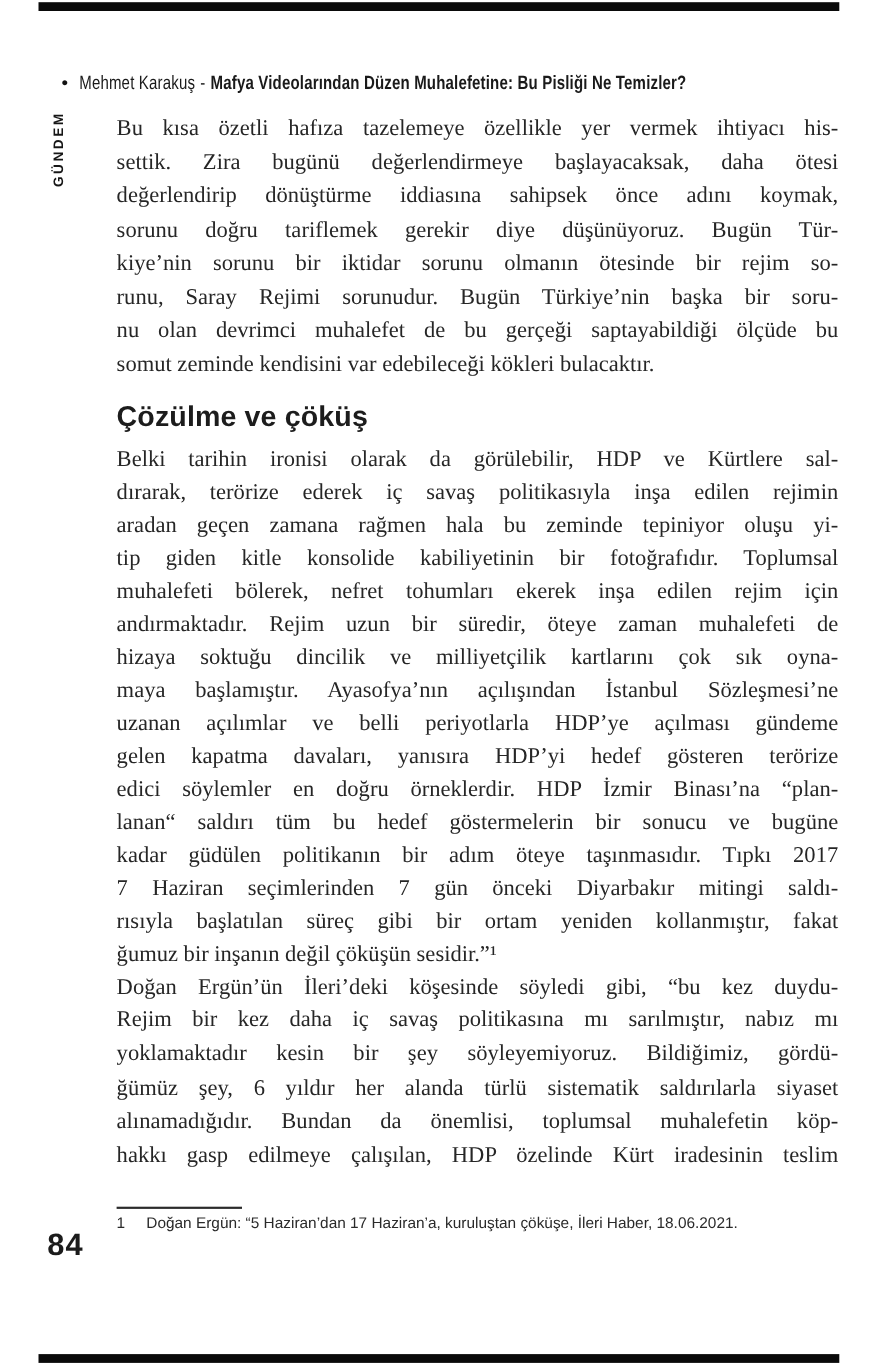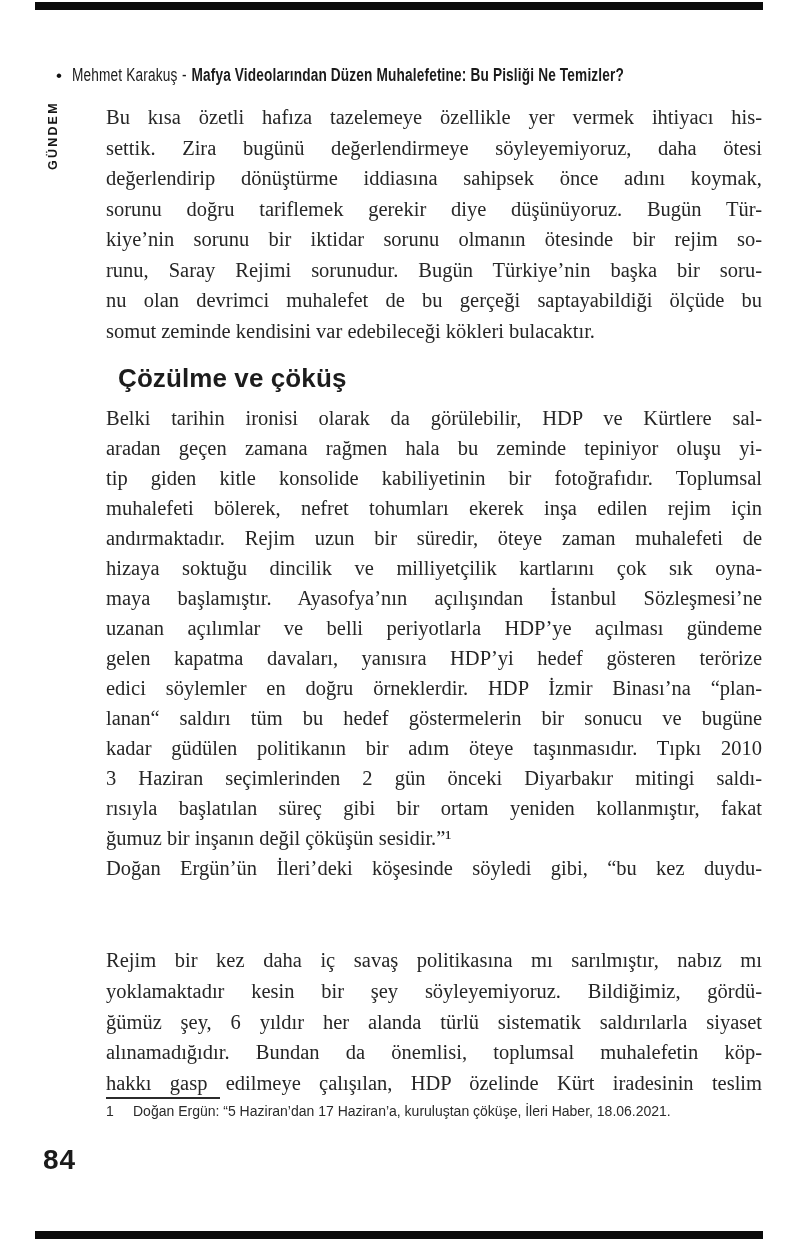--- a/index.html
+++ b/index.html
@@ -25,78 +25,79 @@
             writing-mode: vertical-rl; transform: rotate(180deg);
             font-weight: 700; font-size: 12.5px; letter-spacing: 2.2px; color: #161616; }
 
   
   .para { position: absolute; left: 106px; width: 656px;
           font-family: "Liberation Serif", serif; font-size: 20.5px; color: #262626; }
   .tline { text-align: justify; text-align-last: justify; }
   .tline.endline { text-align-last: left; }
   #p1 { top: 102px; line-height: 30.5px; }
   #p2 { top: 403px; line-height: 30px; }
-  #p3 { top: 945px; line-height: 30.75px; }
+  #p3 { top: 912px; line-height: 30.75px; }
 
   .section-heading { position: absolute; left: 106px; top: 363px; font-size: 26px; font-weight: 600;
-                     color: #1c1c1c; letter-spacing: 0.1px; margin-left: 12px; }
+                     color: #1c1c1c; letter-spacing: 0.1px; }
 
   
   .fn-rule { position: absolute; left: 106px; top: 1097px; width: 114px; height: 2px; background: #2b2b2b; }
   .footnote { position: absolute; left: 106px; top: 1103px; width: 660px; display: flex;
               font-size: 14px; color: #2a2a2a; }
   .fn-num { width: 27px; flex: 0 0 27px; }
   .fn-text { flex: 1; white-space: nowrap; }
 
-  .page-num { position: absolute; left: 43px; top: 1144px; font-size: 28px; font-weight: 600;
+  .page-num { position: absolute; left: 43px; top: 1116px; font-size: 28px; font-weight: 600;
               letter-spacing: 1px; color: #1b1b1b; text-align: center; }
 </style>
 </head>
 <body>
 
 <div class="page">
 
   <div class="edge-rule top"></div>
 
   <div class="hdr">
     <span class="bullet">•</span>
     <span class="hdr-inner">
       <span class="author">Mehmet Karakuş</span><span class="sep">-</span><span class="title">Mafya Videolarından Düzen Muhalefetine: Bu Pisliği Ne Temizler?</span>
     </span>
   </div>
 
   <div class="gundem">GÜNDEM</div>
 
   <div class="para" id="p1">
       <div class="tline">Bu kısa özetli hafıza tazelemeye özellikle yer vermek ihtiyacı his-</div>
-      <div class="tline">settik. Zira bugünü değerlendirmeye söyleyemiyoruz, daha ötesi</div>
+      <div class="tline">settik. Zira bugünü değerlendirmeye başlayacaksak, daha ötesi</div>
       <div class="tline">değerlendirip dönüştürme iddiasına sahipsek önce adını koymak,</div>
       <div class="tline">sorunu doğru tariflemek gerekir diye düşünüyoruz. Bugün Tür-</div>
       <div class="tline">kiye’nin sorunu bir iktidar sorunu olmanın ötesinde bir rejim so-</div>
       <div class="tline">runu, Saray Rejimi sorunudur. Bugün Türkiye’nin başka bir soru-</div>
       <div class="tline">nu olan devrimci muhalefet de bu gerçeği saptayabildiği ölçüde bu</div>
       <div class="tline endline">somut zeminde kendisini var edebileceği kökleri bulacaktır.</div>
     </div>
 
   <div class="section-heading">Çözülme ve çöküş</div>
 
   <div class="para" id="p2">
       <div class="tline">Belki tarihin ironisi olarak da görülebilir, HDP ve Kürtlere sal-</div>
+      <div class="tline">dırarak, terörize ederek iç savaş politikasıyla inşa edilen rejimin</div>
       <div class="tline">aradan geçen zamana rağmen hala bu zeminde tepiniyor oluşu yi-</div>
       <div class="tline">tip giden kitle konsolide kabiliyetinin bir fotoğrafıdır. Toplumsal</div>
       <div class="tline">muhalefeti bölerek, nefret tohumları ekerek inşa edilen rejim için</div>
       <div class="tline">andırmaktadır. Rejim uzun bir süredir, öteye zaman muhalefeti de</div>
       <div class="tline">hizaya soktuğu dincilik ve milliyetçilik kartlarını çok sık oyna-</div>
       <div class="tline">maya başlamıştır. Ayasofya’nın açılışından İstanbul Sözleşmesi’ne</div>
       <div class="tline">uzanan açılımlar ve belli periyotlarla HDP’ye açılması gündeme</div>
       <div class="tline">gelen kapatma davaları, yanısıra HDP’yi hedef gösteren terörize</div>
       <div class="tline">edici söylemler en doğru örneklerdir. HDP İzmir Binası’na “plan-</div>
       <div class="tline">lanan“ saldırı tüm bu hedef göstermelerin bir sonucu ve bugüne</div>
-      <div class="tline">kadar güdülen politikanın bir adım öteye taşınmasıdır. Tıpkı 2010</div>
-      <div class="tline">3 Haziran seçimlerinden 2 gün önceki Diyarbakır mitingi saldı-</div>
+      <div class="tline">kadar güdülen politikanın bir adım öteye taşınmasıdır. Tıpkı 2017</div>
+      <div class="tline">7 Haziran seçimlerinden 7 gün önceki Diyarbakır mitingi saldı-</div>
       <div class="tline">rısıyla başlatılan süreç gibi bir ortam yeniden kollanmıştır, fakat</div>
       <div class="tline endline">ğumuz bir inşanın değil çöküşün sesidir.”¹</div>
       <div class="tline">Doğan Ergün’ün İleri’deki köşesinde söyledi gibi, “bu kez duydu-</div>
     </div>
 
   <div class="para" id="p3">
       <div class="tline">Rejim bir kez daha iç savaş politikasına mı sarılmıştır, nabız mı</div>
       <div class="tline">yoklamaktadır kesin bir şey söyleyemiyoruz. Bildiğimiz, gördü-</div>
       <div class="tline">ğümüz şey, 6 yıldır her alanda türlü sistematik saldırılarla siyaset</div>
       <div class="tline">alınamadığıdır. Bundan da önemlisi, toplumsal muhalefetin köp-</div>

